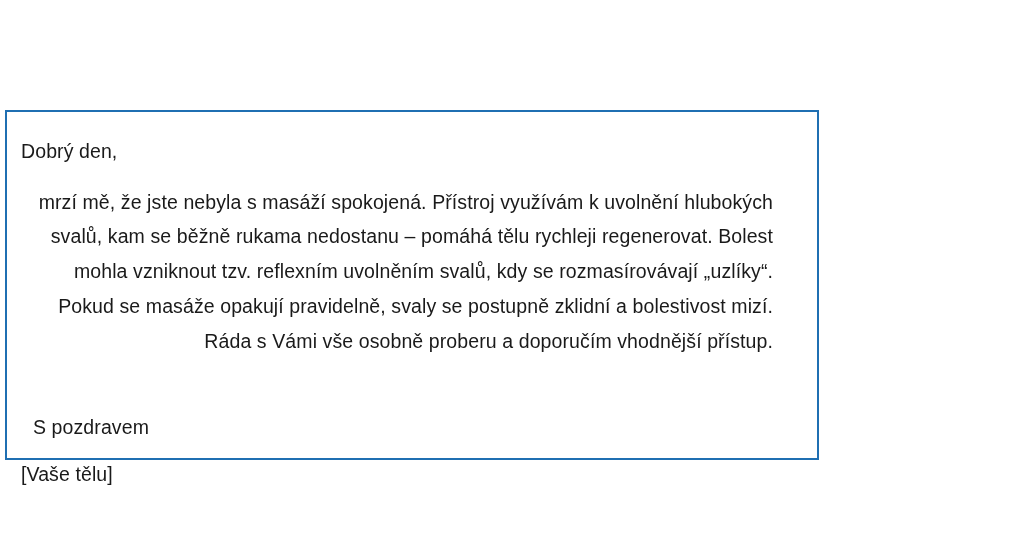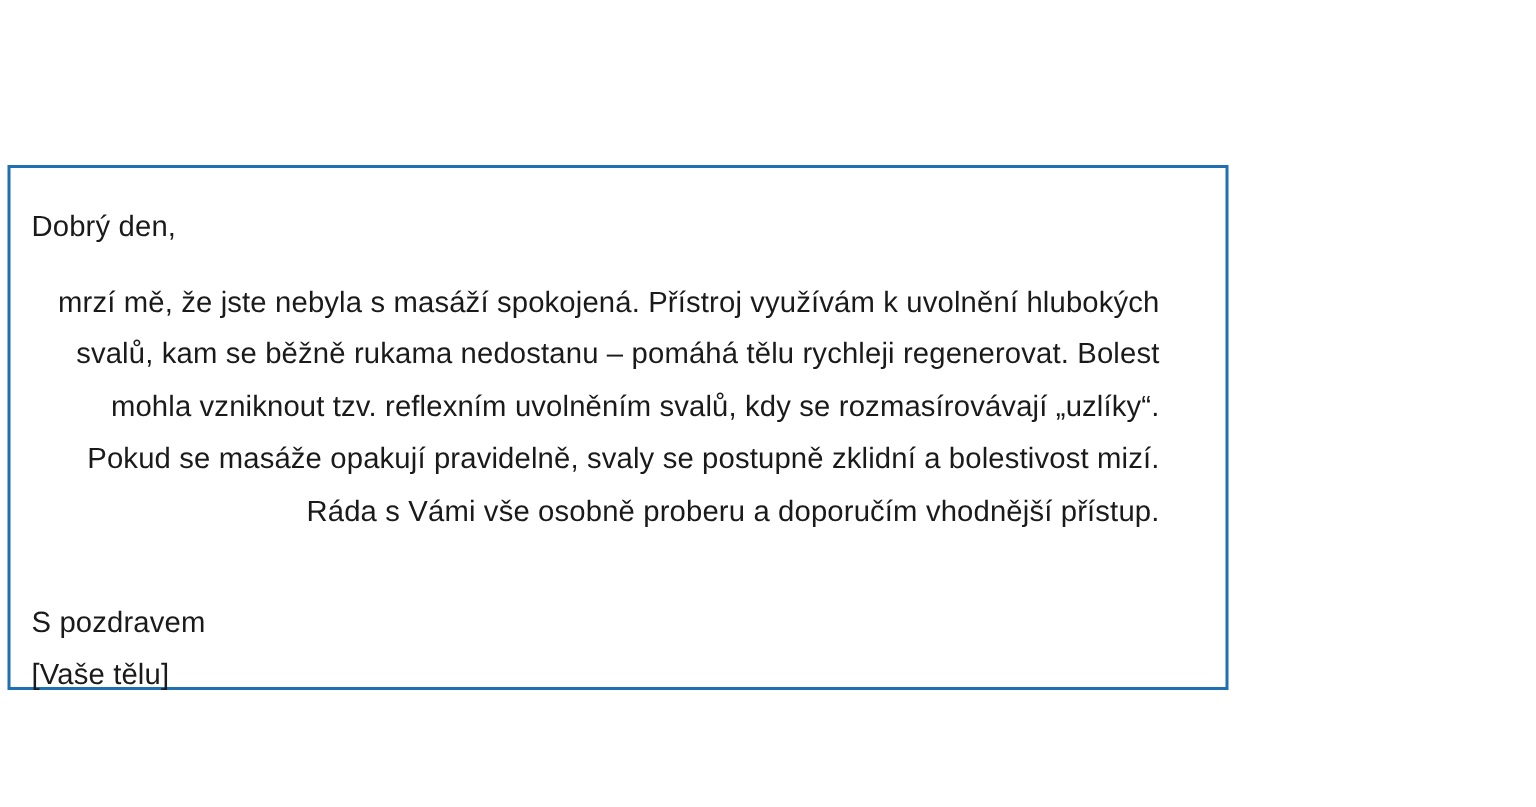--- a/index.html
+++ b/index.html
@@ -41,21 +41,21 @@
     margin: 0 0 4px 0;
   }
   .paragraph {
     margin: 16px;
     text-align: right;
   }
   .spacer {
     height: 24px;
   }
   .closing {
-    margin: 0;
+    margin: 12px;
   }
   .signature {
     margin: 0;
   }
 </style>
 </head>
 <body>
 
 <div class="page">
   <div class="message-box">

